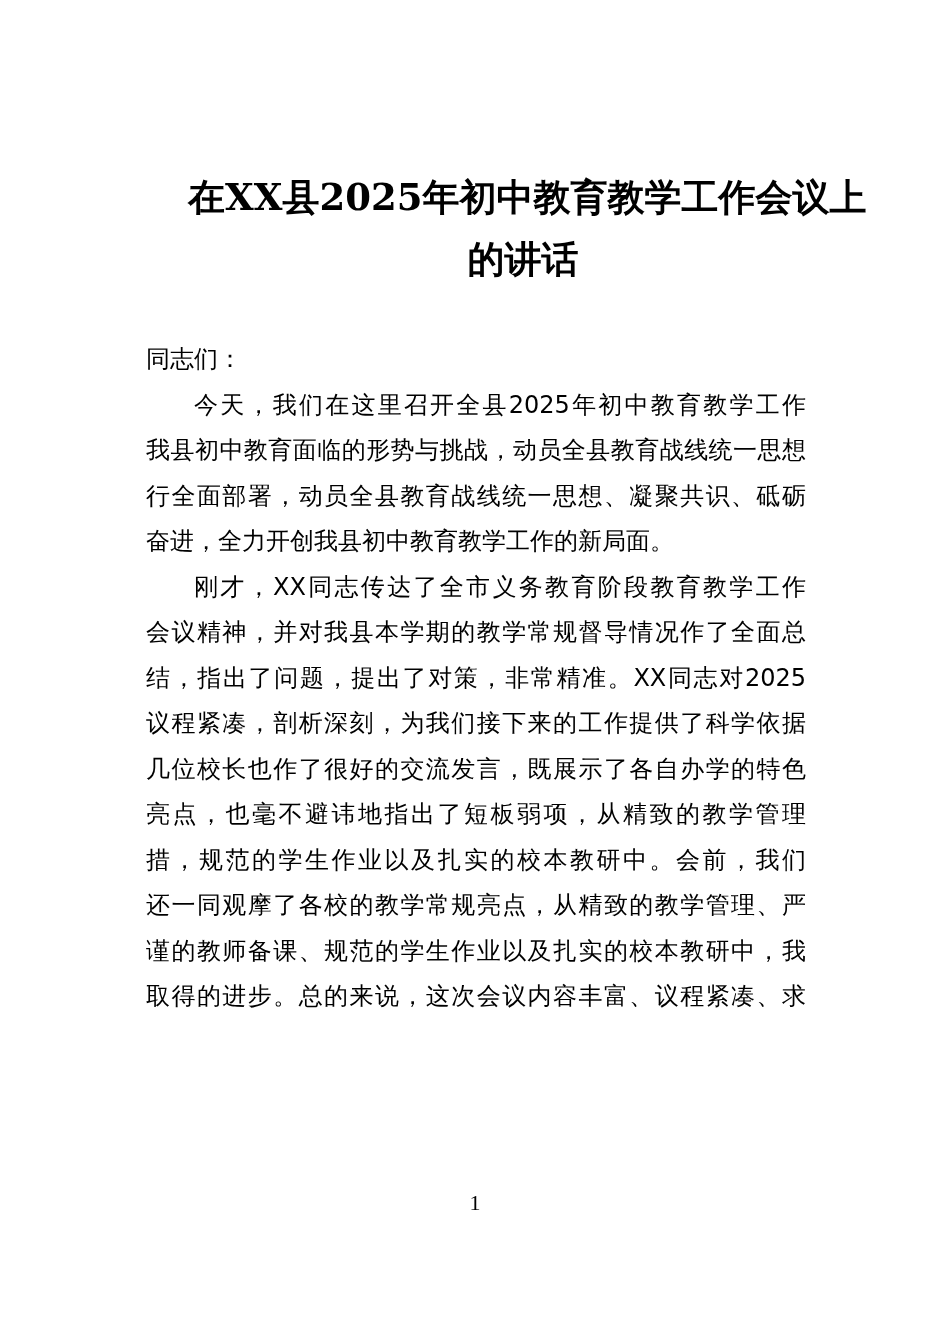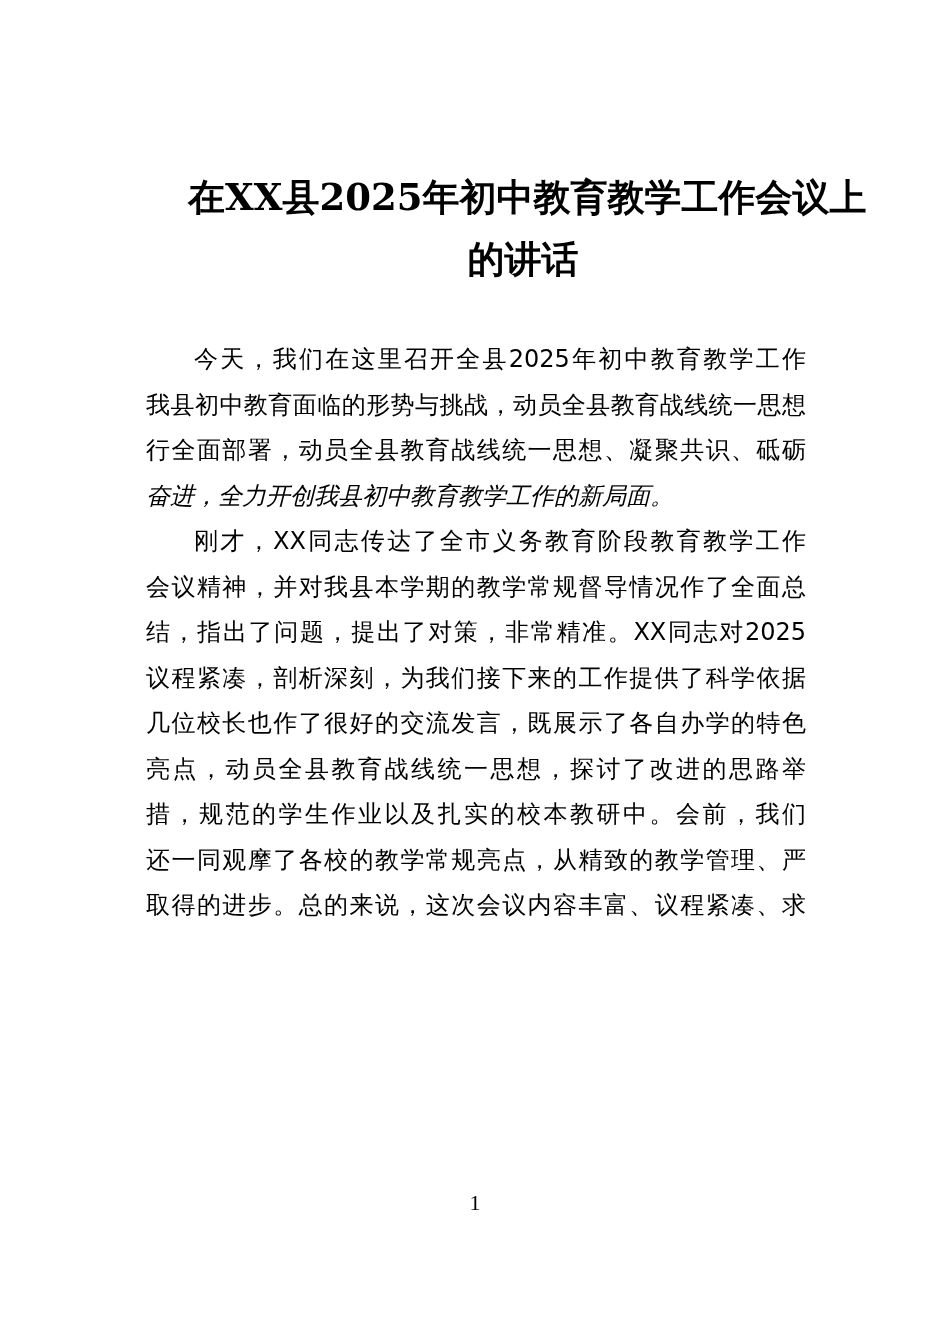--- a/index.html
+++ b/index.html
@@ -52,21 +52,20 @@
     .line {
       display: block;
       height: 45.5px;
       white-space: nowrap;
       text-align: justify;
       text-align-last: justify;
       overflow: hidden;
     }
     .line.last {
       text-align-last: left;
-      font-style: italic;
     }
     .line.indent {
       padding-left: 48px;
     }
     .line.greeting {
       text-align-last: left;
     }
     .page-number {
       position: absolute;
       left: 0;
@@ -82,36 +81,38 @@
 <body>
 
 <div class="page">
 
   <div class="title">
     <span class="tline">在XX县2025年初中教育教学工作会议上</span>
     <span class="tline">的讲话</span>
   </div>
 
   <div class="body-text">
+    <span class="line greeting">同志们：</span>
 
     <div>
       <span class="line indent">今天，我们在这里召开全县2025年初中教育教学工作</span>
       <span class="line">我县初中教育面临的形势与挑战，动员全县教育战线统一思想</span>
       <span class="line">行全面部署，动员全县教育战线统一思想、凝聚共识、砥砺</span>
       <span class="line last">奋进，全力开创我县初中教育教学工作的新局面。</span>
     </div>
 
     <div>
       <span class="line indent">刚才，XX同志传达了全市义务教育阶段教育教学工作</span>
       <span class="line">会议精神，并对我县本学期的教学常规督导情况作了全面总</span>
       <span class="line">结，指出了问题，提出了对策，非常精准。XX同志对2025</span>
       <span class="line">议程紧凑，剖析深刻，为我们接下来的工作提供了科学依据</span>
       <span class="line">几位校长也作了很好的交流发言，既展示了各自办学的特色</span>
-      <span class="line">亮点，动员全县教育战线统一思想，探讨了改进的思路举</span>
+      <span class="line">亮点，也毫不避讳地指出了短板弱项，从精致的教学管理</span>
       <span class="line">措，规范的学生作业以及扎实的校本教研中。会前，我们</span>
       <span class="line">还一同观摩了各校的教学常规亮点，从精致的教学管理、严</span>
+      <span class="line">谨的教师备课、规范的学生作业以及扎实的校本教研中，我</span>
       <span class="line">取得的进步。总的来说，这次会议内容丰富、议程紧凑、求</span>
     </div>
   </div>
 
   <div class="page-number">1</div>
 
 </div>
 
 </body></html>

